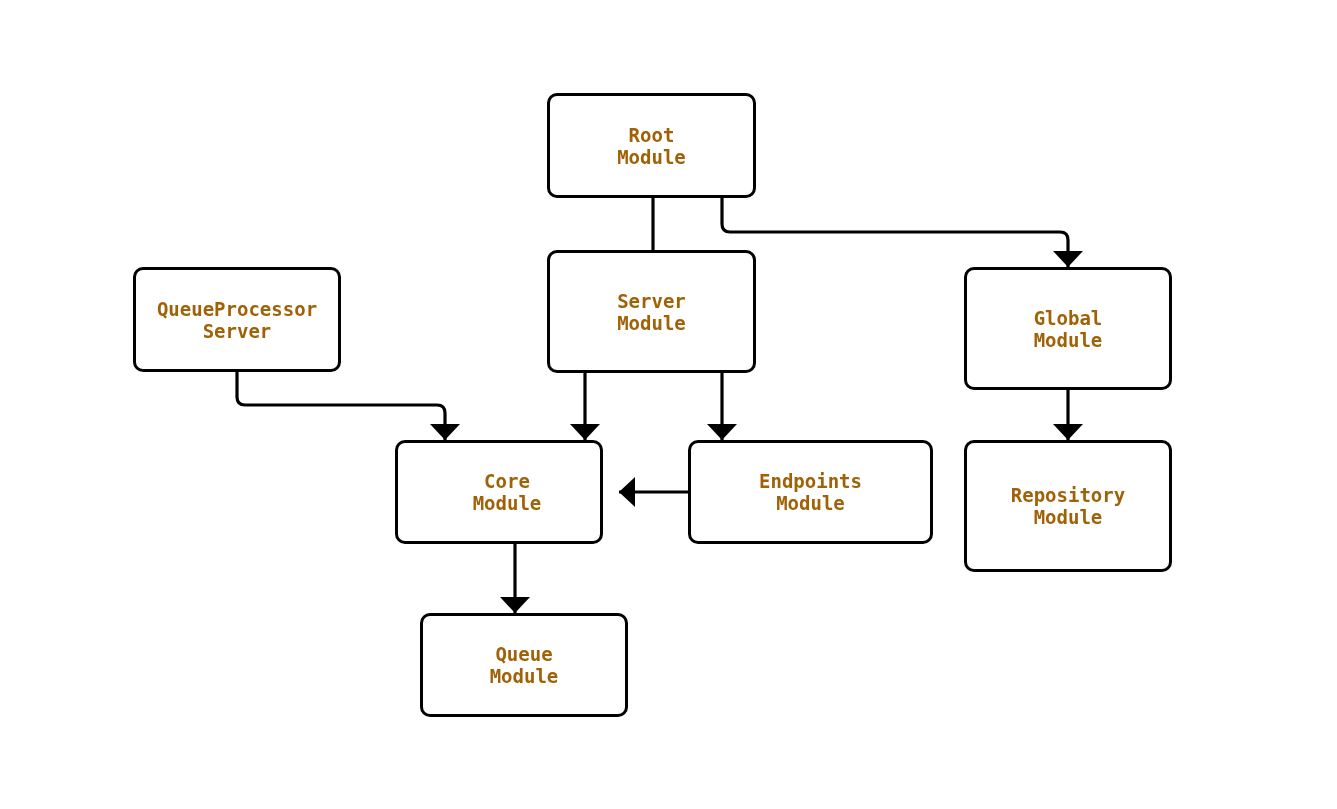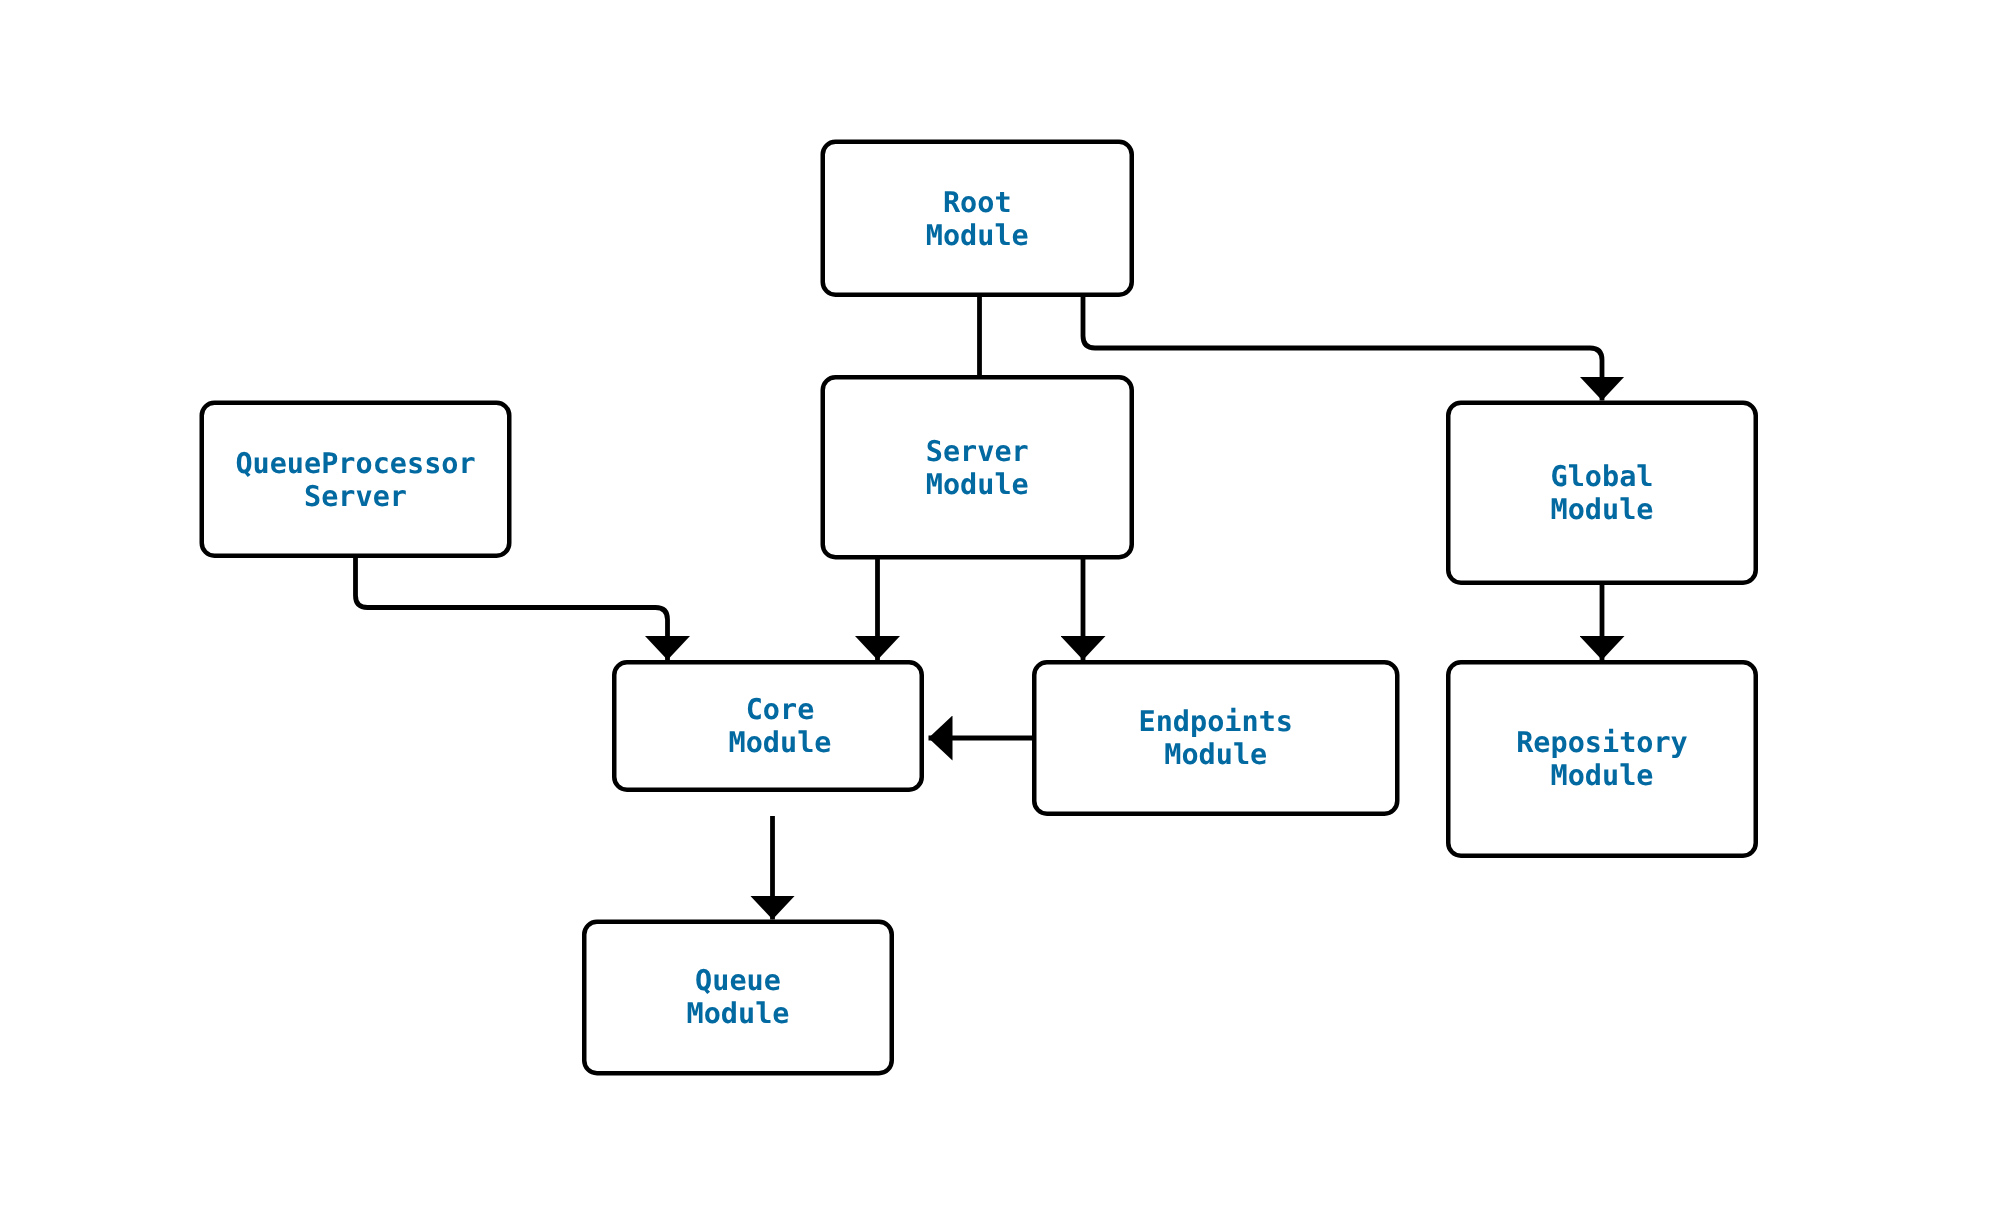--- a/index.html
+++ b/index.html
@@ -34,32 +34,32 @@
     border-radius: 10px;
     display: flex;
     align-items: center;
     justify-content: center;
   }
   .node-label {
     font-family: "DejaVu Sans Mono", "Liberation Mono", monospace;
     font-weight: bold;
     font-size: 19px;
     line-height: 22px;
-    color: #0369a1;
+    color: #a16207;
     text-align: center;
     white-space: pre-line;
   }
   #n-root        { left: 547px; top:  93px; width: 209px; height: 105px; }
   #n-queueproc   { left: 133px; top: 267px; width: 208px; height: 105px; }
   #n-server      { left: 547px; top: 250px; width: 209px; height: 123px; }
   #n-global      { left: 964px; top: 267px; width: 208px; height: 123px; }
-  #n-core        { left: 408px; top: 440px; width: 208px; height: 88px; padding-left: 16px; }
+  #n-core        { left: 395px; top: 440px; width: 208px; height: 104px; padding-left: 16px; }
   #n-endpoints   { left: 688px; top: 440px; width: 245px; height: 104px; }
   #n-repository  { left: 964px; top: 440px; width: 208px; height: 132px; }
-  #n-queue       { left: 388px; top: 613px; width: 208px; height: 104px; }
+  #n-queue       { left: 420px; top: 613px; width: 208px; height: 104px; }
 </style>
 </head>
 <body>
 
 <div class="canvas">
 
   <svg class="edges" viewBox="0 0 1337 809" xmlns="http://www.w3.org/2000/svg">
     <defs>
       <marker id="arrow" viewBox="0 0 16 30" refX="16" refY="15" markerWidth="16" markerHeight="30" markerUnits="userSpaceOnUse" orient="auto">
         <path d="M0,0 L16,15 L0,30 Z" fill="#000000"></path>

